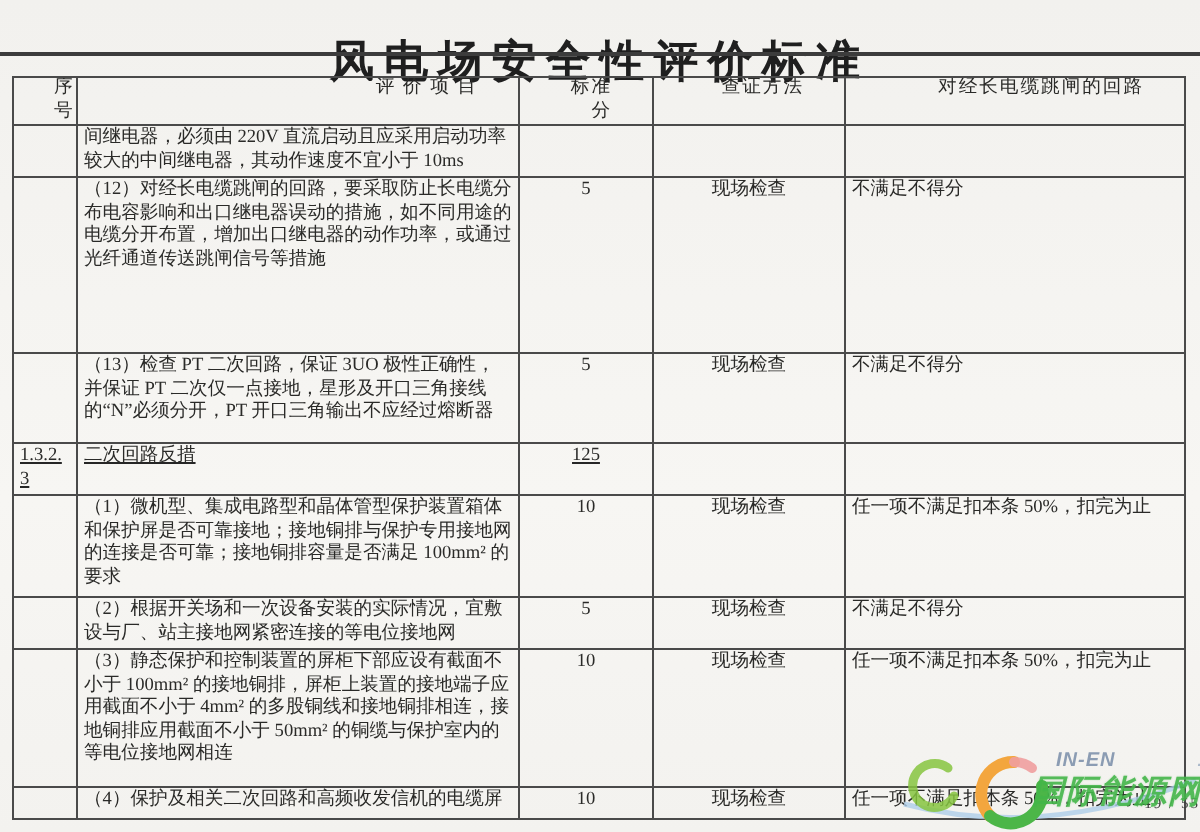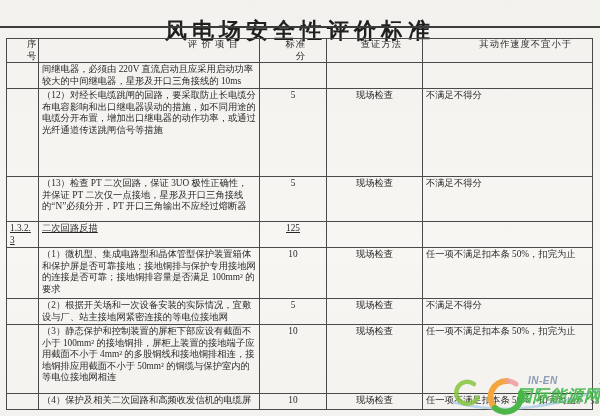--- a/index.html
+++ b/index.html
@@ -102,27 +102,27 @@
         <col style="width:67px">
         <col style="width:96px">
         <col style="width:170px">
     </colgroup>
     <thead>
       <tr>
         <th>序　号</th>
         <th>评 价 项 目</th>
         <th>标准分</th>
         <th>查证方法</th>
-        <th>其动作速度不宜小于</th>
+        <th>对经长电缆跳闸的回路</th>
       </tr>
     </thead>
     <tbody>
         <tr>
           <td class="no"></td>
-          <td class="item">间继电器，必须由 220V 直流启动且应采用启动功率较大的中间继电器，星形及开口三角接线的 10ms</td>
+          <td class="item">间继电器，必须由 220V 直流启动且应采用启动功率较大的中间继电器，其动作速度不宜小于 10ms</td>
           <td class="score"></td>
           <td class="method"></td>
           <td class="criteria"></td>
         </tr>
         <tr>
           <td class="no"></td>
           <td class="item">（12）对经长电缆跳闸的回路，要采取防止长电缆分布电容影响和出口继电器误动的措施，如不同用途的电缆分开布置，增加出口继电器的动作功率，或通过光纤通道传送跳闸信号等措施</td>
           <td class="score">5</td>
           <td class="method">现场检查</td>
           <td class="criteria">不满足不得分</td>

